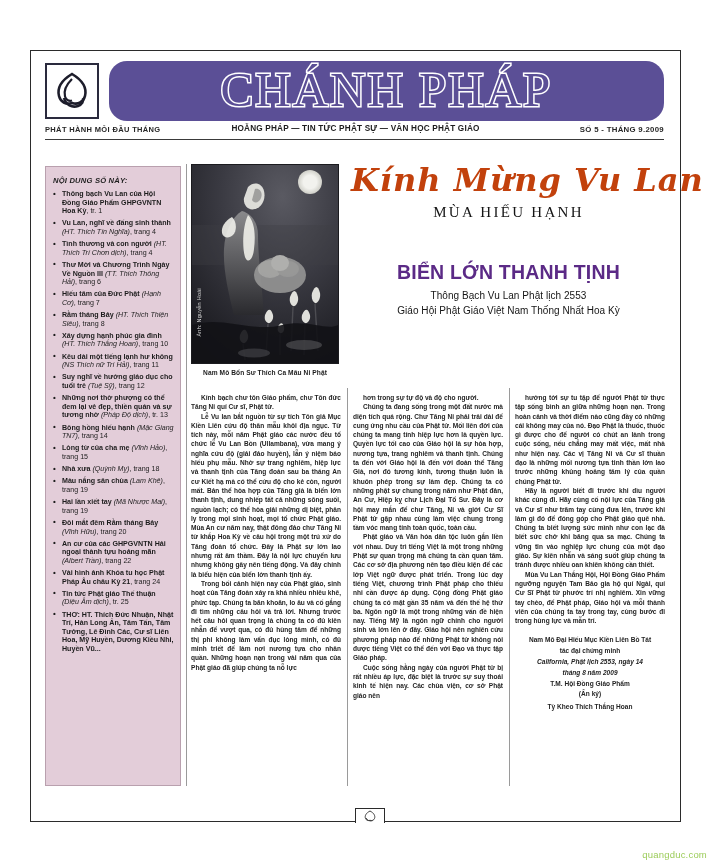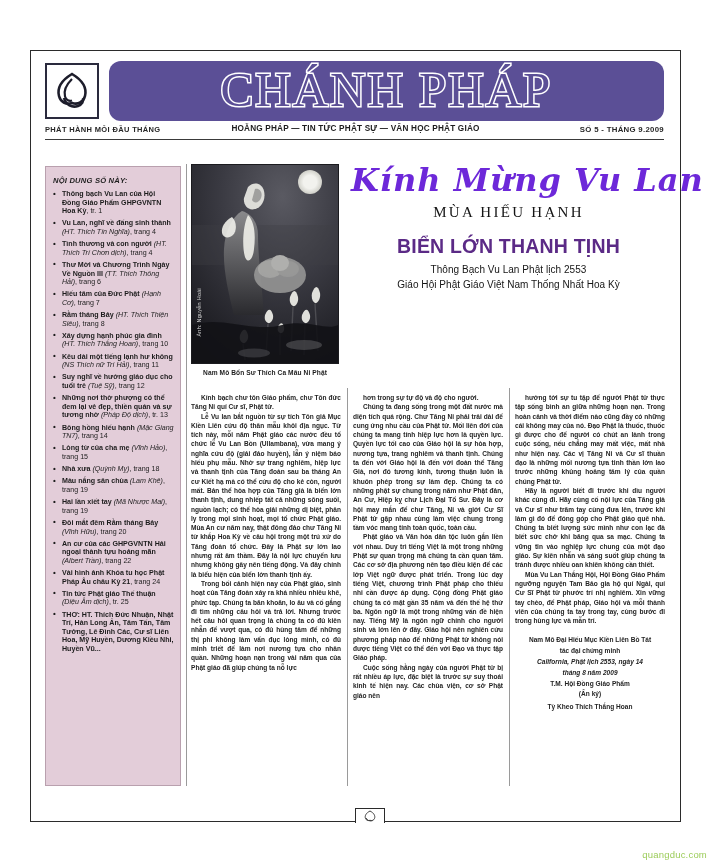--- a/index.html
+++ b/index.html
@@ -21,21 +21,21 @@
     position:absolute;left:0;top:0;width:649px;height:98px;
   }
   #logo-box{
     position:absolute;left:14px;top:12px;width:54px;height:56px;
     border:2px solid #2a2a3d;box-sizing:border-box;background:#fff;
     display:flex;align-items:center;justify-content:center;
   }
   #logo-box svg{display:block;}
   #title-plate{
     position:absolute;left:78px;top:10px;width:555px;height:60px;
-    background:#5b4f96;border-radius:12px;
+    background:#5b4f96;border-radius:18px;
     display:flex;align-items:center;justify-content:center;
     overflow:hidden;
   }
   #title-plate .ttl{
     font-family:"Liberation Serif", serif;
     font-size:49px;letter-spacing:2px;font-weight:400;
     color:#5b4f96;
     -webkit-text-stroke:3px #ffffff;
     paint-order:stroke fill;
     white-space:nowrap;line-height:1;
@@ -96,29 +96,29 @@
     position:absolute;left:158px;top:219px;width:152px;text-align:center;
     font-size:6.6px;font-weight:bold;color:#1c1c1c;letter-spacing:.1px;
   }
 
   
   #headline{
     position:absolute;left:320px;top:14px;width:315px;text-align:center;
   }
   #hl-script{
     font-family:"DejaVu Serif", serif;
-    font-style:italic;font-weight:bold;font-size:32px;color:#6d28d9;
+    font-style:italic;font-weight:bold;font-size:32px;color:#c2410c;
     letter-spacing:1px;line-height:1.05;white-space:nowrap;
   }
   #hl-sub{
     font-family:"Liberation Serif", serif;
     font-size:15px;letter-spacing:2.3px;color:#151515;margin-top:6px;
   }
   #hl-main{
-    margin-top:14px;font-size:19.5px;font-weight:bold;color:#5b2a86;
+    margin-top:40px;font-size:19.5px;font-weight:bold;color:#5b2a86;
     letter-spacing:.2px;
   }
   .hl-line{
     font-size:10px;font-weight:normal;color:#151515;margin-top:6px;letter-spacing:.05px;
   }
   .hl-line.l2{margin-top:4px;}
   .hl-line.l3{margin-top:4px;}
 
   
   .col{

